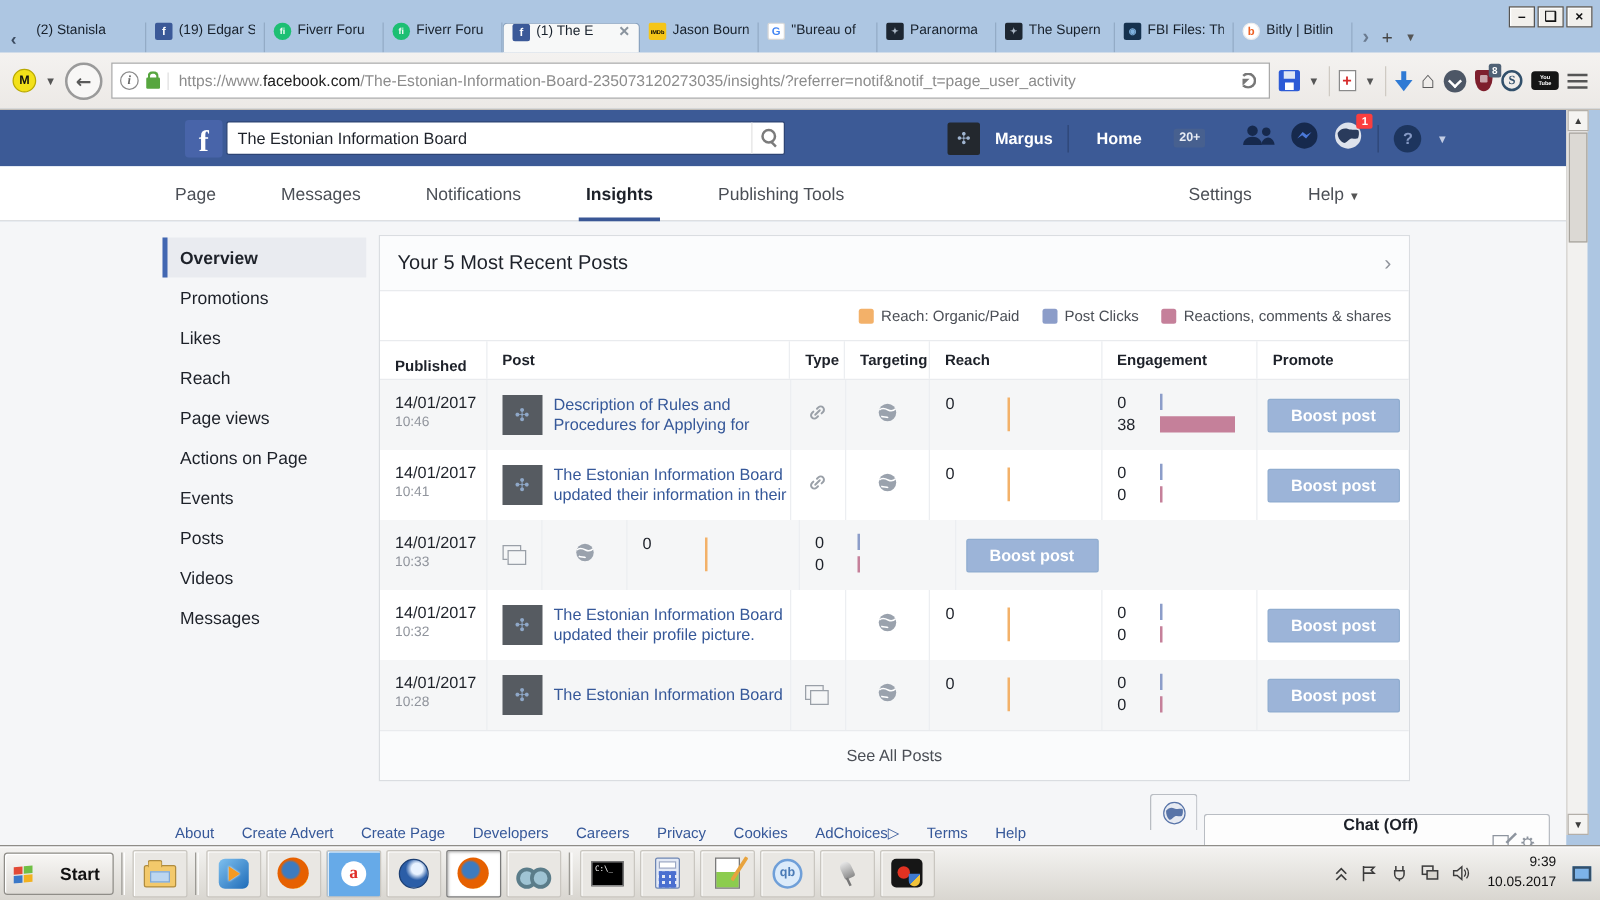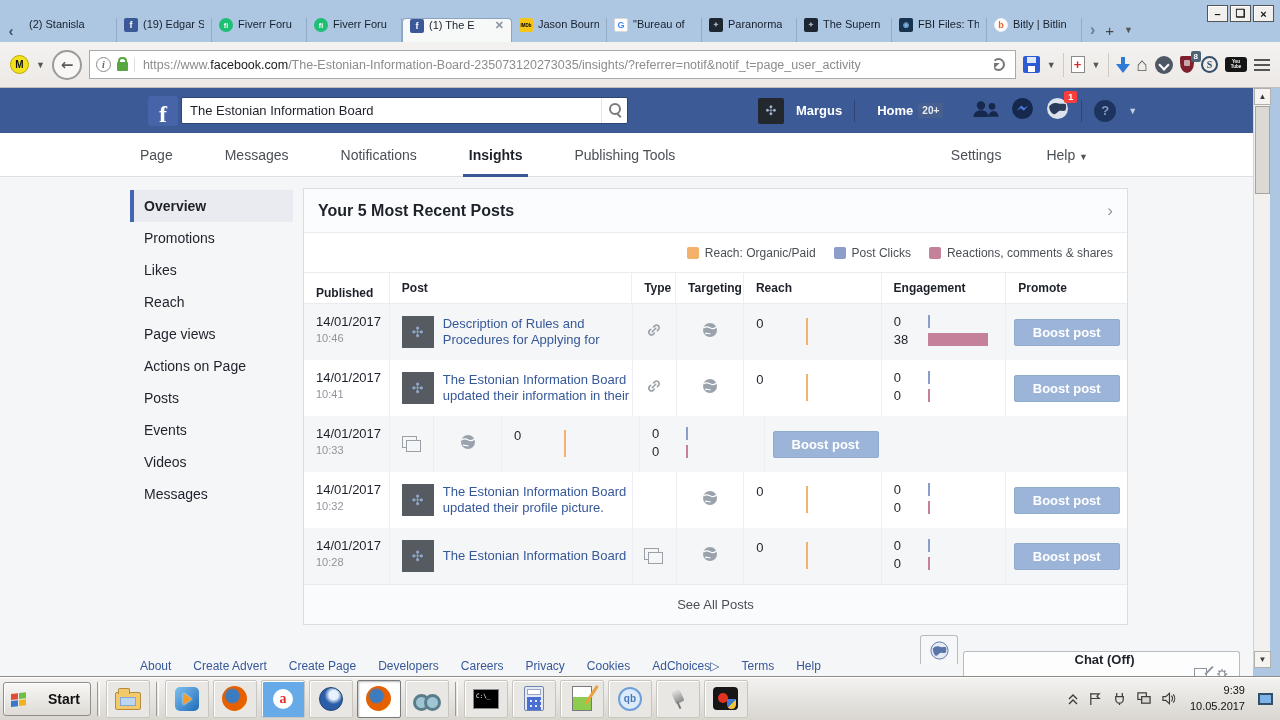--- a/index.html
+++ b/index.html
@@ -82,21 +82,21 @@
                display:flex; align-items:center; }
   .fb-search input { flex:1; border:none; outline:none; font:13px "Liberation Sans",sans-serif; color:#1d2129; padding:0 8px; background:transparent;}
   .fb-mag { width:26px; height:25px; border-left:1px solid #e4e4e4; position:relative; }
   .fb-mag::before { content:""; position:absolute; left:7px; top:5px; width:8px; height:8px; border:2px solid #7b7b7b; border-radius:50%; }
   .fb-mag::after { content:""; position:absolute; left:16px; top:15px; width:2px; height:5px; background:#7b7b7b; transform:rotate(-45deg); }
   .fb-right { display:flex; align-items:center; margin-left:130px; gap:12px; color:#fff; }
   .fb-avatar { width:26px; height:26px; border-radius:2px; background:#23282e; position:relative; overflow:hidden;}
   .fb-avatar::after{content:"✣"; color:#9fb4cf; font-size:13px; position:absolute; inset:0; display:flex; align-items:center; justify-content:center;}
   .fb-user { font:bold 13px "Liberation Sans",sans-serif; }
   .fb-home { font:bold 13px "Liberation Sans",sans-serif; display:flex; align-items:center; gap:5px; margin-left:10px;justify-content:center;}
-  .fb-home-badge { background:#47608f; border-radius:2px; font:bold 10px "Liberation Sans",sans-serif; padding:2px 4px; color:#e8ecf3;}
+  .fb-home-badge { background:#47608f; border-radius:2px; font:bold 10px "Liberation Sans",sans-serif; padding:2px 4px; color:#e8ecf3;margin-left:21px;}
   .fb-ic { position:relative; }
   .fb-divider { width:1px; height:22px; background:#2d4474; }
   .nbadge { position:absolute; top:-6px; right:-8px; background:#fa3e3e; color:#fff; font:bold 9px "Liberation Sans",sans-serif;
             padding:1px 4px; border-radius:2px; }
   .fb-help { width:22px; height:22px; border-radius:50%; background:#1d355e; color:#8599c4;
              display:flex; align-items:center; justify-content:center; font:bold 13px "Liberation Sans",sans-serif; }
   .fb-caret { color:#c3cde4; font-size:9px; }
 
   
   .fb-subnav { position:absolute; top:133px; left:0; width:1253px; height:44px; background:#fff; border-bottom:1px solid #dddfe2;
@@ -110,21 +110,21 @@
   
   .content { position:absolute; top:177px; left:0; width:1253px; height:499px; background:#f5f6f8; overflow:hidden; }
 
   .sidebar { position:absolute; left:130px; top:13px; width:163px; }
   .side-item { height:32px; display:flex; align-items:center; padding-left:14px; font-size:14px; color:#1d2129; position:relative; }
   .side-item.active { background:#e9ebf0; font-weight:bold; }
   .side-item.active::before { content:""; position:absolute; left:0; top:0; bottom:0; width:4px; background:#4267b2; }
 
   .card { position:absolute; left:303px; top:11px; width:825px; background:#fff; border:1px solid #dadde1; }
   .card-head { height:44px; display:flex; align-items:center; padding:0 14px; border-bottom:1px solid #e9ebee; background:#fbfcfd;}
-  .card-title { font-size:16px; color:#1d2129;font-weight:bold; }
+  .card-title { font-size:16px; color:#1d2129; }
   .card-chevron { margin-left:auto; color:#90949c; font-size:17px; }
   .legend { height:40px; display:flex; align-items:center; justify-content:flex-end; gap:18px; padding-right:14px; border-bottom:1px solid #e9ebee; }
   .legend-item { display:flex; align-items:center; gap:6px; font-size:12px; color:#4b4f56; }
   .swatch { width:12px; height:12px; border-radius:2px; }
 
   .thead { display:flex; height:31px; border-bottom:1px solid #e9ebee; align-items:center; }
   .thead > div { font:bold 12px "Liberation Sans",sans-serif; color:#1d2129; padding-left:12px; height:100%; display:flex; align-items:center; border-left:1px solid #eceef1; }
   .thead > div:first-child { border-left:none; }
   .trow { display:flex; height:56px; }
   .trow.odd { background:#f5f6f7; }
@@ -373,22 +373,22 @@
 
 <div class="content">
 
   <div class="sidebar">
     <div class="side-item active">Overview</div>
     <div class="side-item">Promotions</div>
     <div class="side-item">Likes</div>
     <div class="side-item">Reach</div>
     <div class="side-item">Page views</div>
     <div class="side-item">Actions on Page</div>
+    <div class="side-item">Events</div>
     <div class="side-item">Posts</div>
-    <div class="side-item">Events</div>
     <div class="side-item">Videos</div>
     <div class="side-item">Messages</div>
   </div>
 
   <div class="card">
     <div class="card-head">
       <span class="card-title">Your 5 Most Recent Posts</span>
       <span class="card-chevron">›</span>
     </div>
     <div class="legend">

